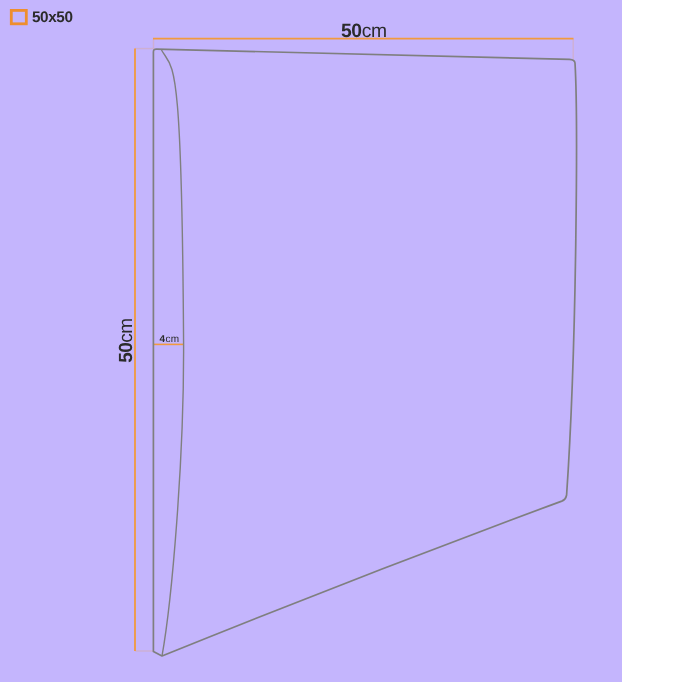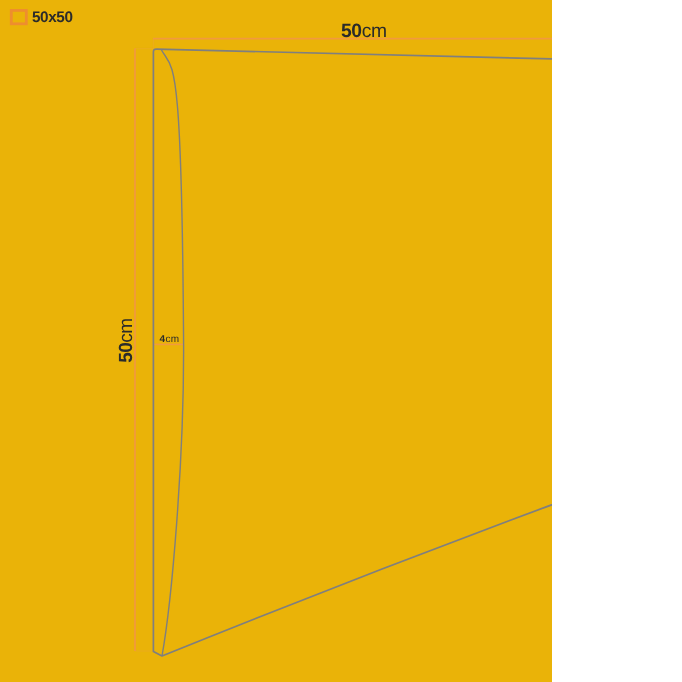--- a/index.html
+++ b/index.html
@@ -1,16 +1,16 @@
 <!DOCTYPE html>
 <html><head>
 <meta charset="utf-8">
 <style>
   html,body{margin:0;padding:0;background:#ffffff;}
-  .stage{position:relative;width:552px;height:682px;background:#eab308;overflow:hidden;
+  .stage{position:relative;width:622px;height:682px;background:#c4b5fd;overflow:hidden;
     font-family:"Liberation Sans", sans-serif;will-change:transform;}
   svg{position:absolute;left:0;top:0;}
   text{font-family:"Liberation Sans", sans-serif;fill:#2b2b2b;-webkit-font-smoothing:antialiased;text-rendering:geometricPrecision;}
 </style>
 </head>
 <body>
 <div class="stage">
 <svg width="682" height="682" viewBox="0 0 682 682">
 
   <rect x="11.3" y="10.4" width="15" height="13.4" fill="none" stroke="#ee8e2e" stroke-width="2.8"></rect>

